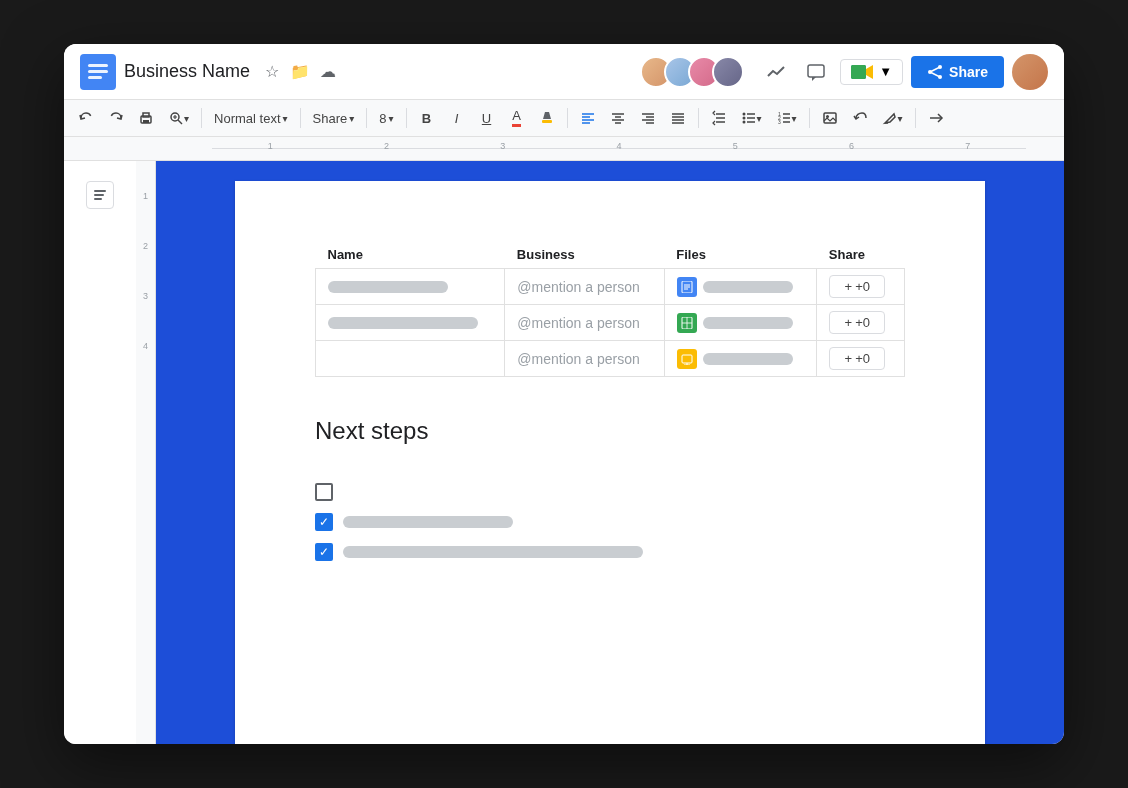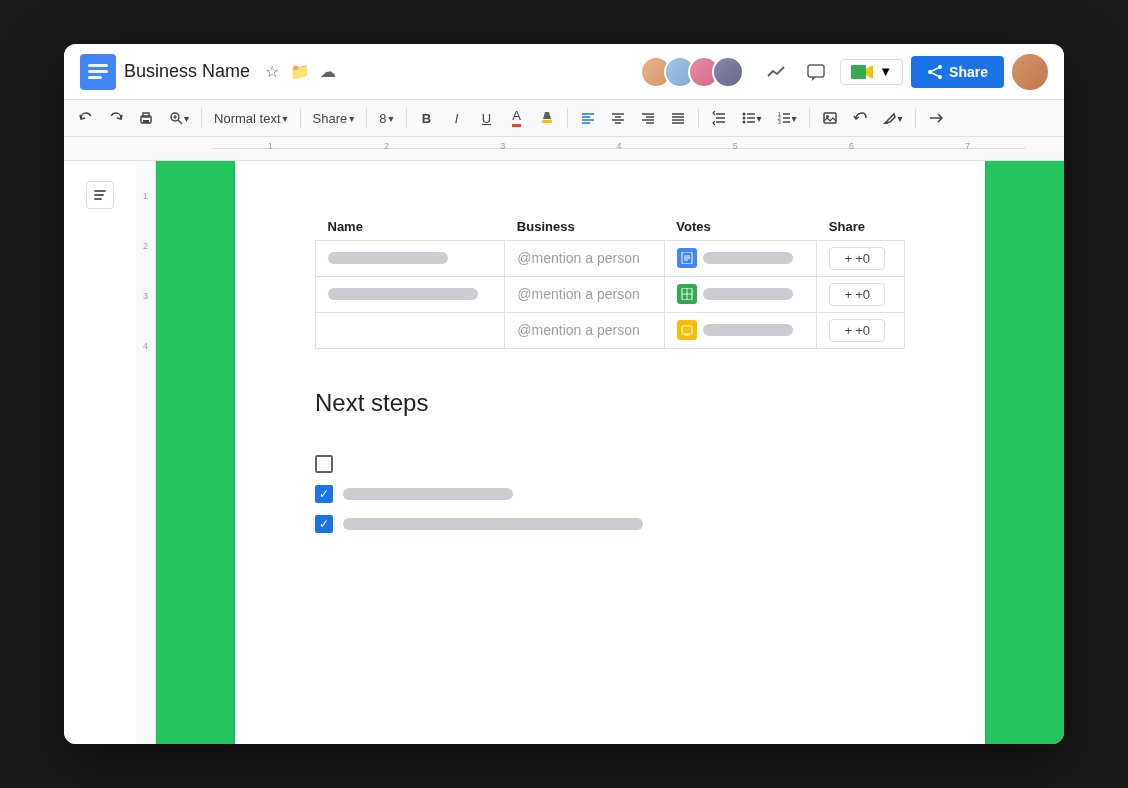--- a/index.html
+++ b/index.html
@@ -237,26 +237,25 @@
       flex-direction: column;
       align-items: center;
       padding-top: 30px;
       font-size: 9px;
       color: #9aa0a6;
       gap: 40px;
     }
 
     .doc-canvas {
       flex: 1;
-      background: #22c55e;
+      background: #1d4ed8;
       overflow-y: auto;
       display: flex;
       justify-content: center;
       padding: 20px 0;
-      align-items: center;
     }
 
     .doc-page {
       width: 750px;
       background: #fff;
       min-height: 600px;
       box-shadow: 0 1px 3px rgba(0,0,0,0.2);
       padding: 60px 80px 60px 80px;
     }
 
@@ -672,21 +671,21 @@
     </div>
 
     <div class="doc-canvas">
       <div class="doc-page">
 
         <table class="data-table">
           <thead>
             <tr>
               <th>Name</th>
               <th>Business</th>
-              <th>Votes</th>
+              <th>Files</th>
               <th>Share</th>
             </tr>
           </thead>
           <tbody>
 
             <tr>
               <td>
                 <div class="placeholder-bar short"></div>
               </td>
               <td>

